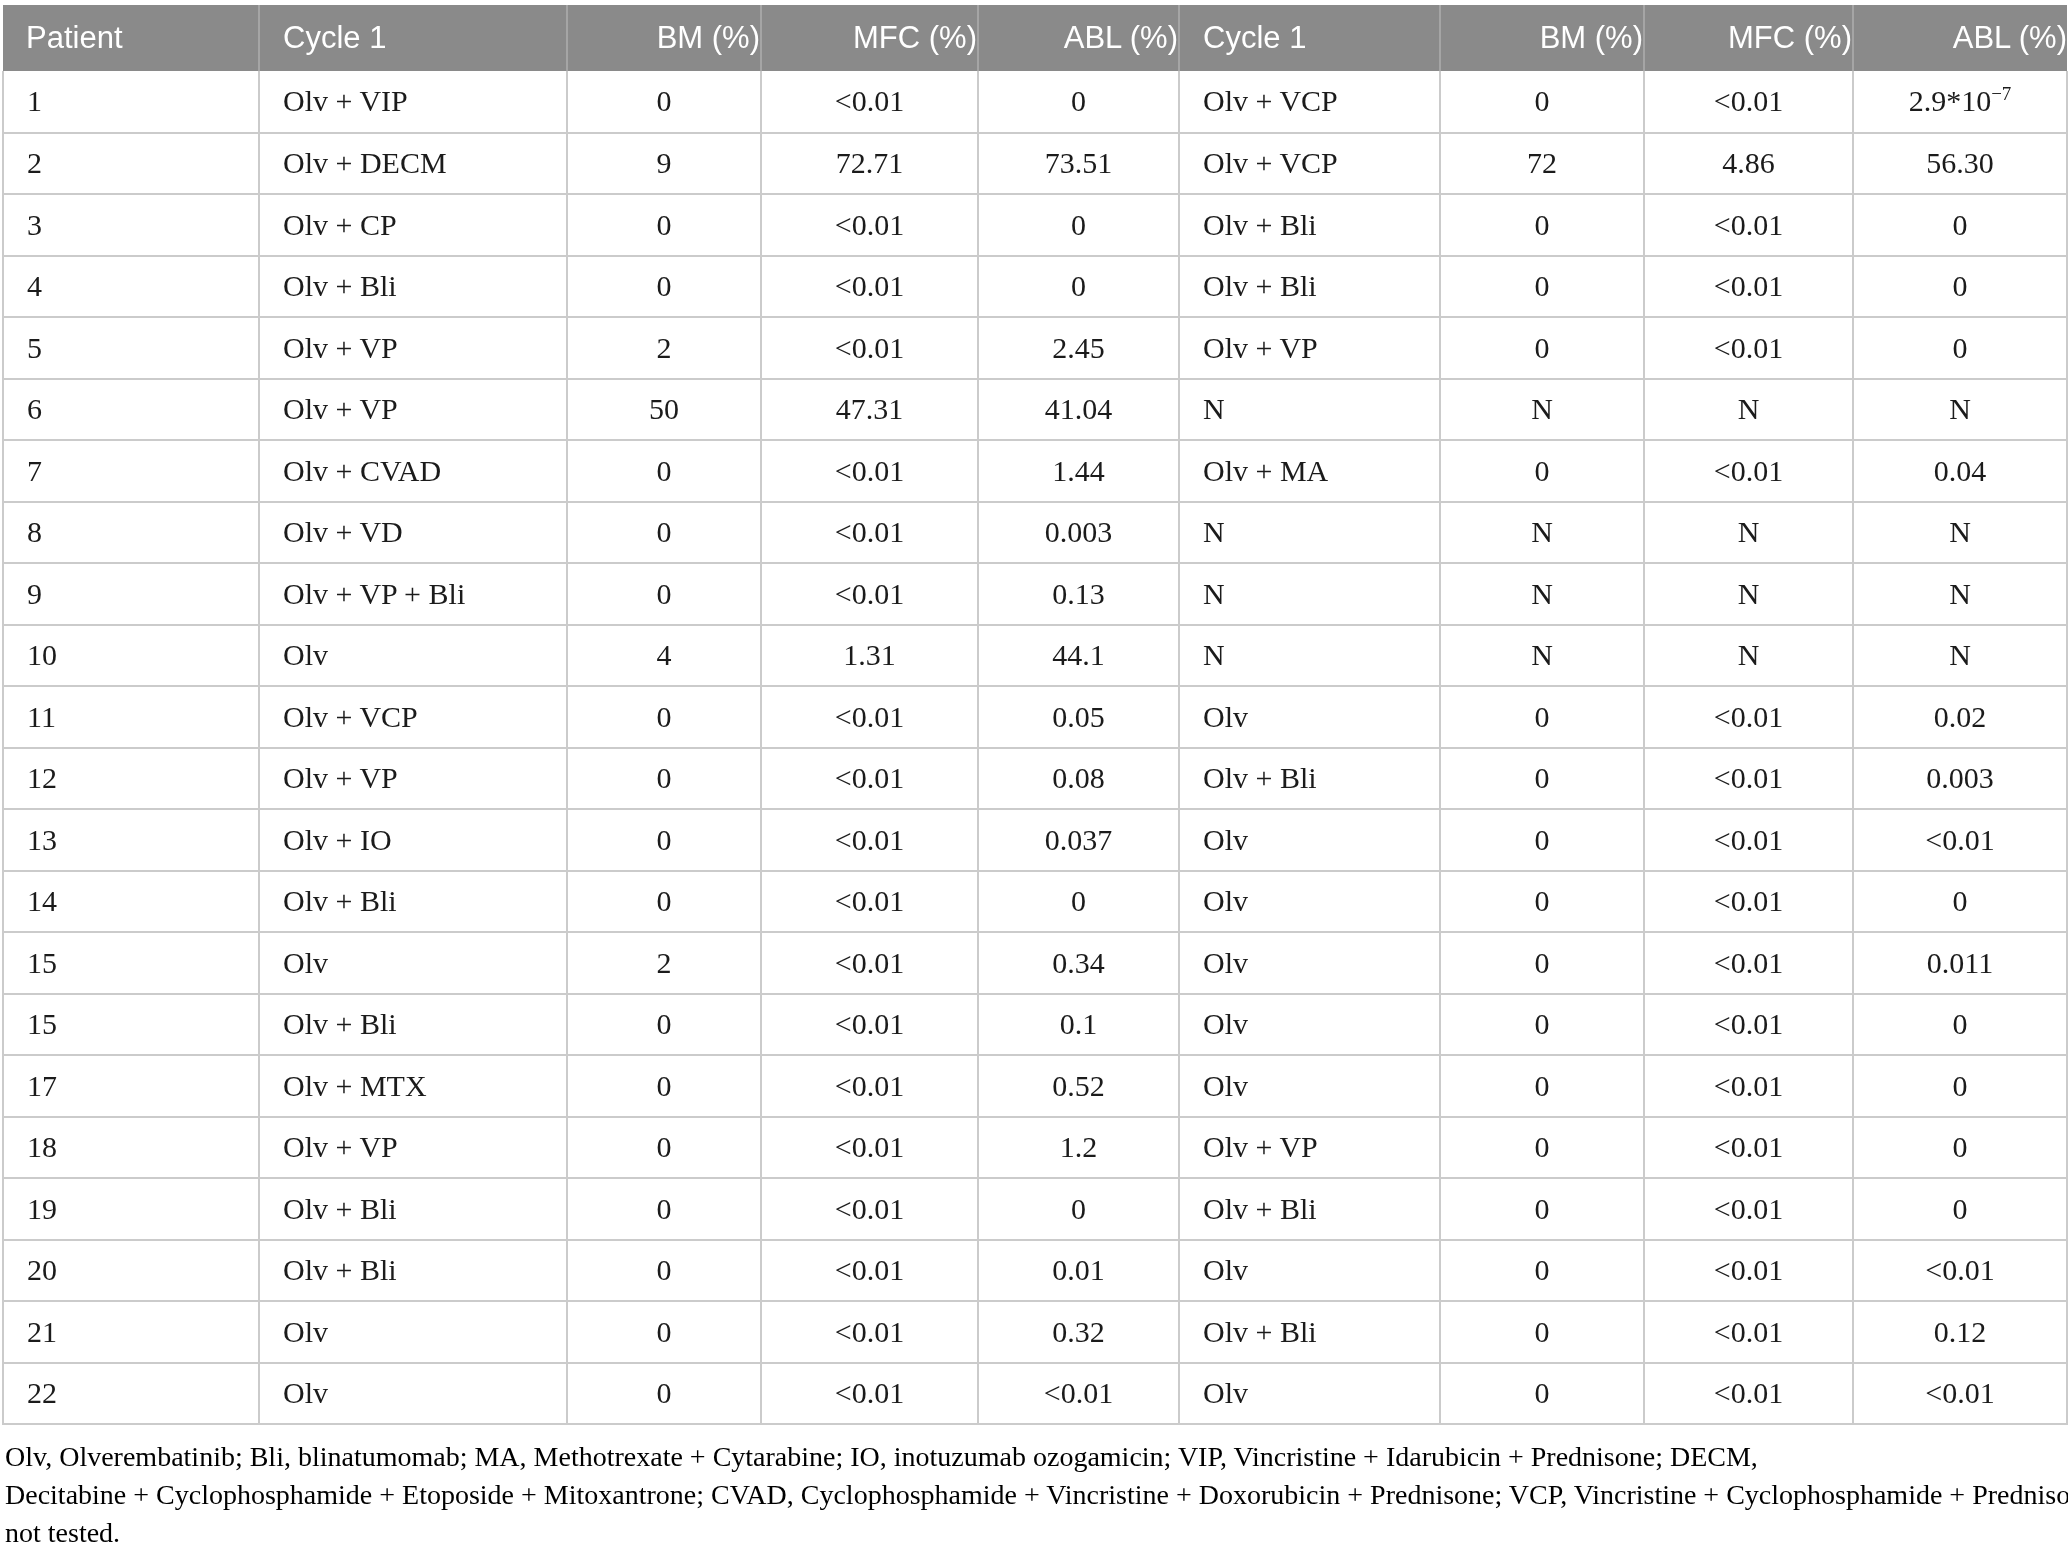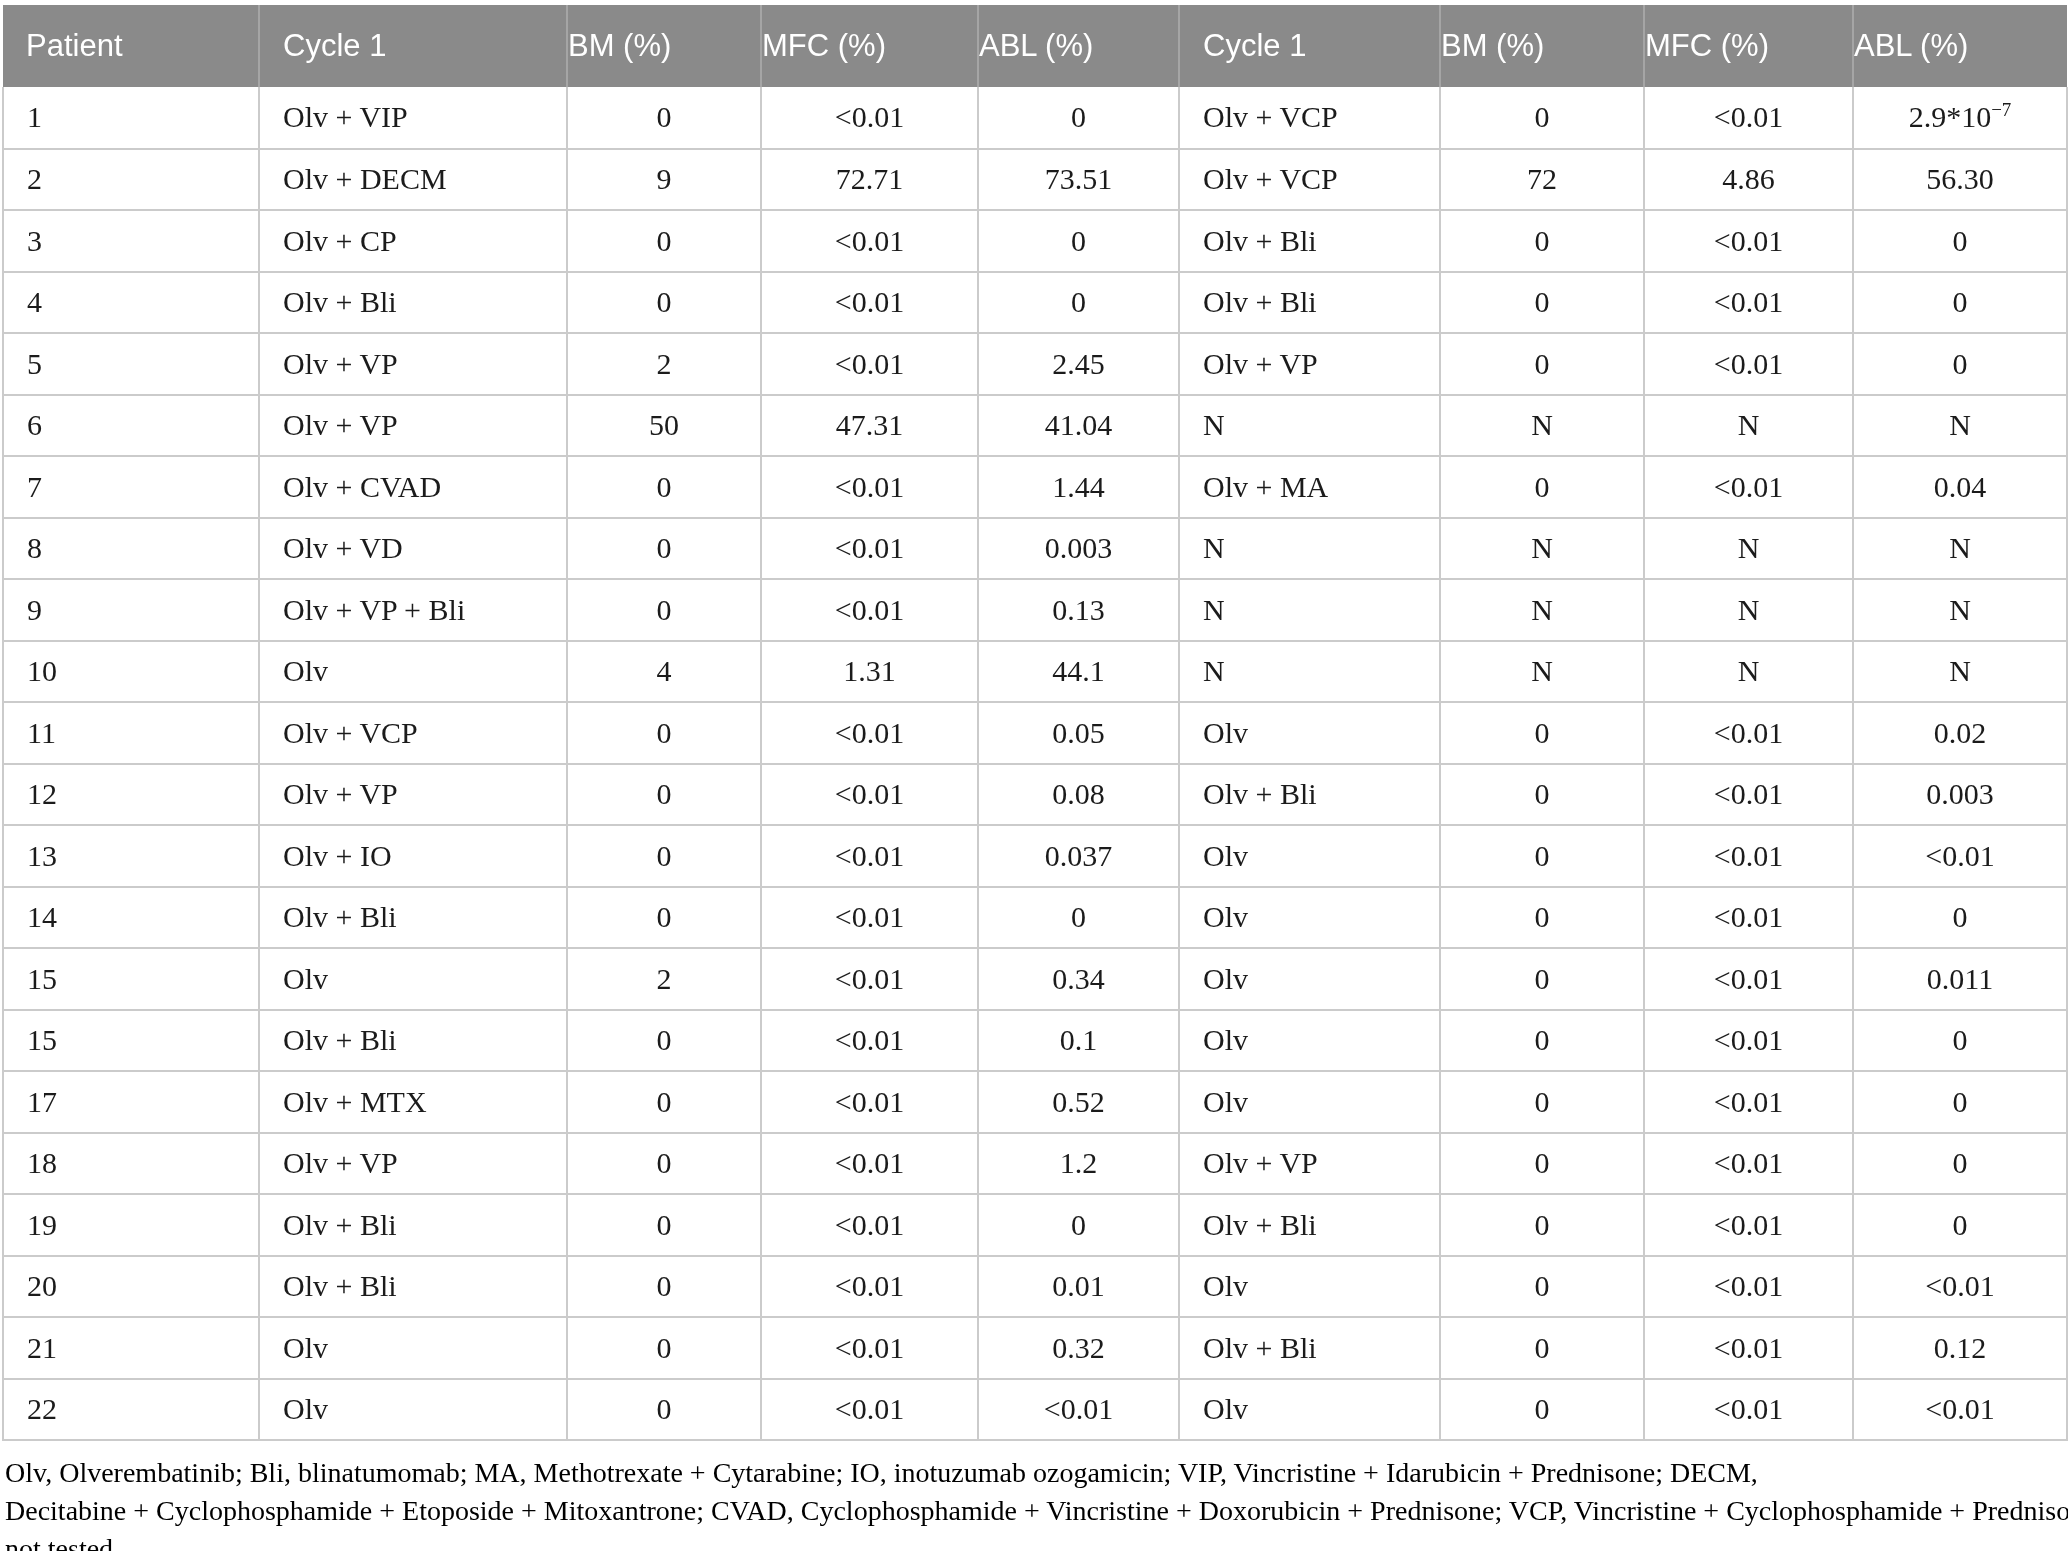--- a/index.html
+++ b/index.html
@@ -26,28 +26,28 @@
   }
   col.c0{width:256px}
   col.c1{width:308px}
   col.c2{width:194px}
   col.c3{width:217px}
   col.c4{width:201px}
   col.c5{width:261px}
   col.c6{width:204px}
   col.c7{width:209px}
   col.c8{width:214px}
-  thead tr{height:82px;}
+  thead tr{height:66px;}
   th{
     background:var(--header-bg);
     color:var(--header-text);
     font-family:"Liberation Sans","DejaVu Sans",sans-serif;
     font-size:31px;
     font-weight:400;
-    text-align:left;
+    text-align:right;
     border-right:2px solid var(--header-divider);
     padding:0;
     vertical-align:middle;
   }
   th:last-child{border-right:none;}
   th.left{text-align:left;padding-left:23px;}
   tbody tr{height:61.5px;}
   td{
     color:var(--body-text);
     font-size:30px;

